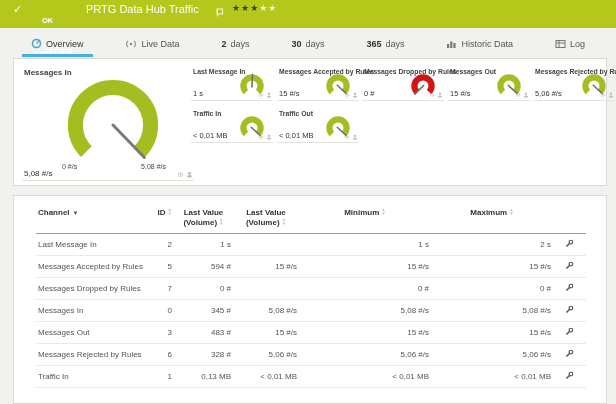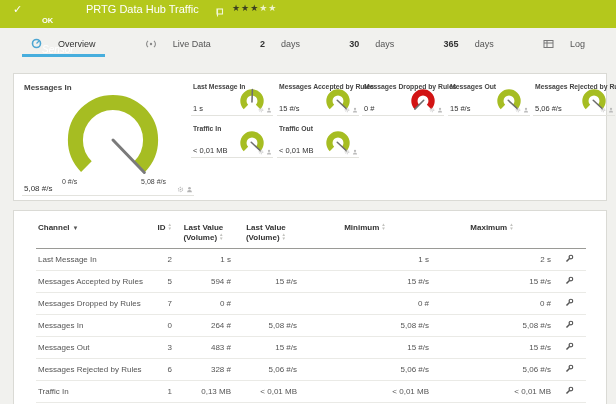--- a/index.html
+++ b/index.html
@@ -19,29 +19,29 @@
   .topbar .title { position:absolute; left:86px; top:3px; font-weight:normal; font-size:11px; white-space:nowrap; }
   .topbar .flag { position:absolute; left:216px; top:3px; }
   .topbar .stars { position:absolute; left:232px; top:3px; font-size:9px; letter-spacing:1px; }
   .stars .full { color:#3c4120; }
   .stars .empty { color:#eef4cd; }
   .topbar .status { position:absolute; left:42px; top:16px; font-size:7.5px; font-weight:bold; }
 
   
   .tabs { position:absolute; top:30px; left:0; width:616px; height:27px;
           display:flex; justify-content:space-between; align-items:stretch; padding:0 28px; }
-  .tab { display:flex; align-items:center; gap:16px; font-size:9px; color:#555;
+  .tab { display:flex; align-items:center; gap:4px; font-size:9px; color:#555;
          position:relative; padding:0 3px; white-space:nowrap; cursor:pointer; }
   .tab .num { font-weight:bold; color:#333; }
   .tab.active { color:#333; }
   .tab.active::after { content:""; position:absolute; left:-6px; right:-6px; bottom:0; height:3px; background:#47aedd; }
   .tab svg { display:block; }
 
   
-  .panel { position:absolute; left:13px; width:594px; background:#fff; border:1px solid #dadad5;margin-top:15px; }
+  .panel { position:absolute; left:13px; width:594px; background:#fff; border:1px solid #dadad5; }
   #gauges-panel { top:58px; height:128px; }
   #table-panel  { top:195px; height:209px; padding:9px 22px 0; overflow:hidden; }
 
   
   .gcell { position:absolute; border-bottom:1px solid #e3e3de; }
   .gtitle { position:absolute; top:3px; left:2px; font-size:6.8px; font-weight:bold; color:#444; white-space:nowrap; }
   .gvalue { position:absolute; bottom:2px; left:2px; font-size:7.5px; color:#333; white-space:nowrap; }
   .gicons { position:absolute; bottom:2px; right:1px; display:flex; gap:2px; align-items:center; }
 
   #big-cell { left:8px; top:6px; width:172px; height:116px; }
@@ -115,20 +115,28 @@
     <span class="num">2</span>
     <span>days</span>
   </div>
   <div class="tab">
     <span class="num">30</span>
     <span>days</span>
   </div>
   <div class="tab">
     <span class="num">365</span>
     <span>days</span>
+  </div>
+  <div class="tab">
+    <svg width="11" height="10" viewBox="0 0 11 10">
+        <rect x="1" y="5" width="2.2" height="4" fill="#777"></rect>
+        <rect x="4.2" y="2.5" width="2.2" height="6.5" fill="#777"></rect>
+        <rect x="7.4" y="4" width="2.2" height="5" fill="#777"></rect>
+      </svg>
+    <span>Historic Data</span>
   </div>
   <div class="tab">
     <svg width="11" height="10" viewBox="0 0 11 10">
         <rect x="1" y="1.5" width="9" height="7" fill="none" stroke="#777" stroke-width="1"></rect>
         <line x1="1" y1="4" x2="10" y2="4" stroke="#777" stroke-width="1"></line>
         <line x1="4" y1="1.5" x2="4" y2="8.5" stroke="#777" stroke-width="1"></line>
       </svg>
     <span>Log</span>
   </div>
 </div>
@@ -363,21 +371,21 @@
         <td class="num">0 #</td>
         <td class="num">0 #</td>
         <td class="act"><svg class="wrench" width="9" height="9" viewBox="0 0 10 10">
               <circle cx="6.6" cy="3.4" r="2" fill="none" stroke="#555" stroke-width="1.3"></circle>
               <line x1="5" y1="5" x2="1.6" y2="8.4" stroke="#555" stroke-width="1.7"></line>
             </svg></td>
       </tr>
       <tr>
         <td>Messages In</td>
         <td class="num">0</td>
-        <td class="num">264 #</td>
+        <td class="num">345 #</td>
         <td class="num">5,08 #/s</td>
         <td class="num">5,08 #/s</td>
         <td class="num">5,08 #/s</td>
         <td class="act"><svg class="wrench" width="9" height="9" viewBox="0 0 10 10">
               <circle cx="6.6" cy="3.4" r="2" fill="none" stroke="#555" stroke-width="1.3"></circle>
               <line x1="5" y1="5" x2="1.6" y2="8.4" stroke="#555" stroke-width="1.7"></line>
             </svg></td>
       </tr>
       <tr>
         <td>Messages Out</td>

